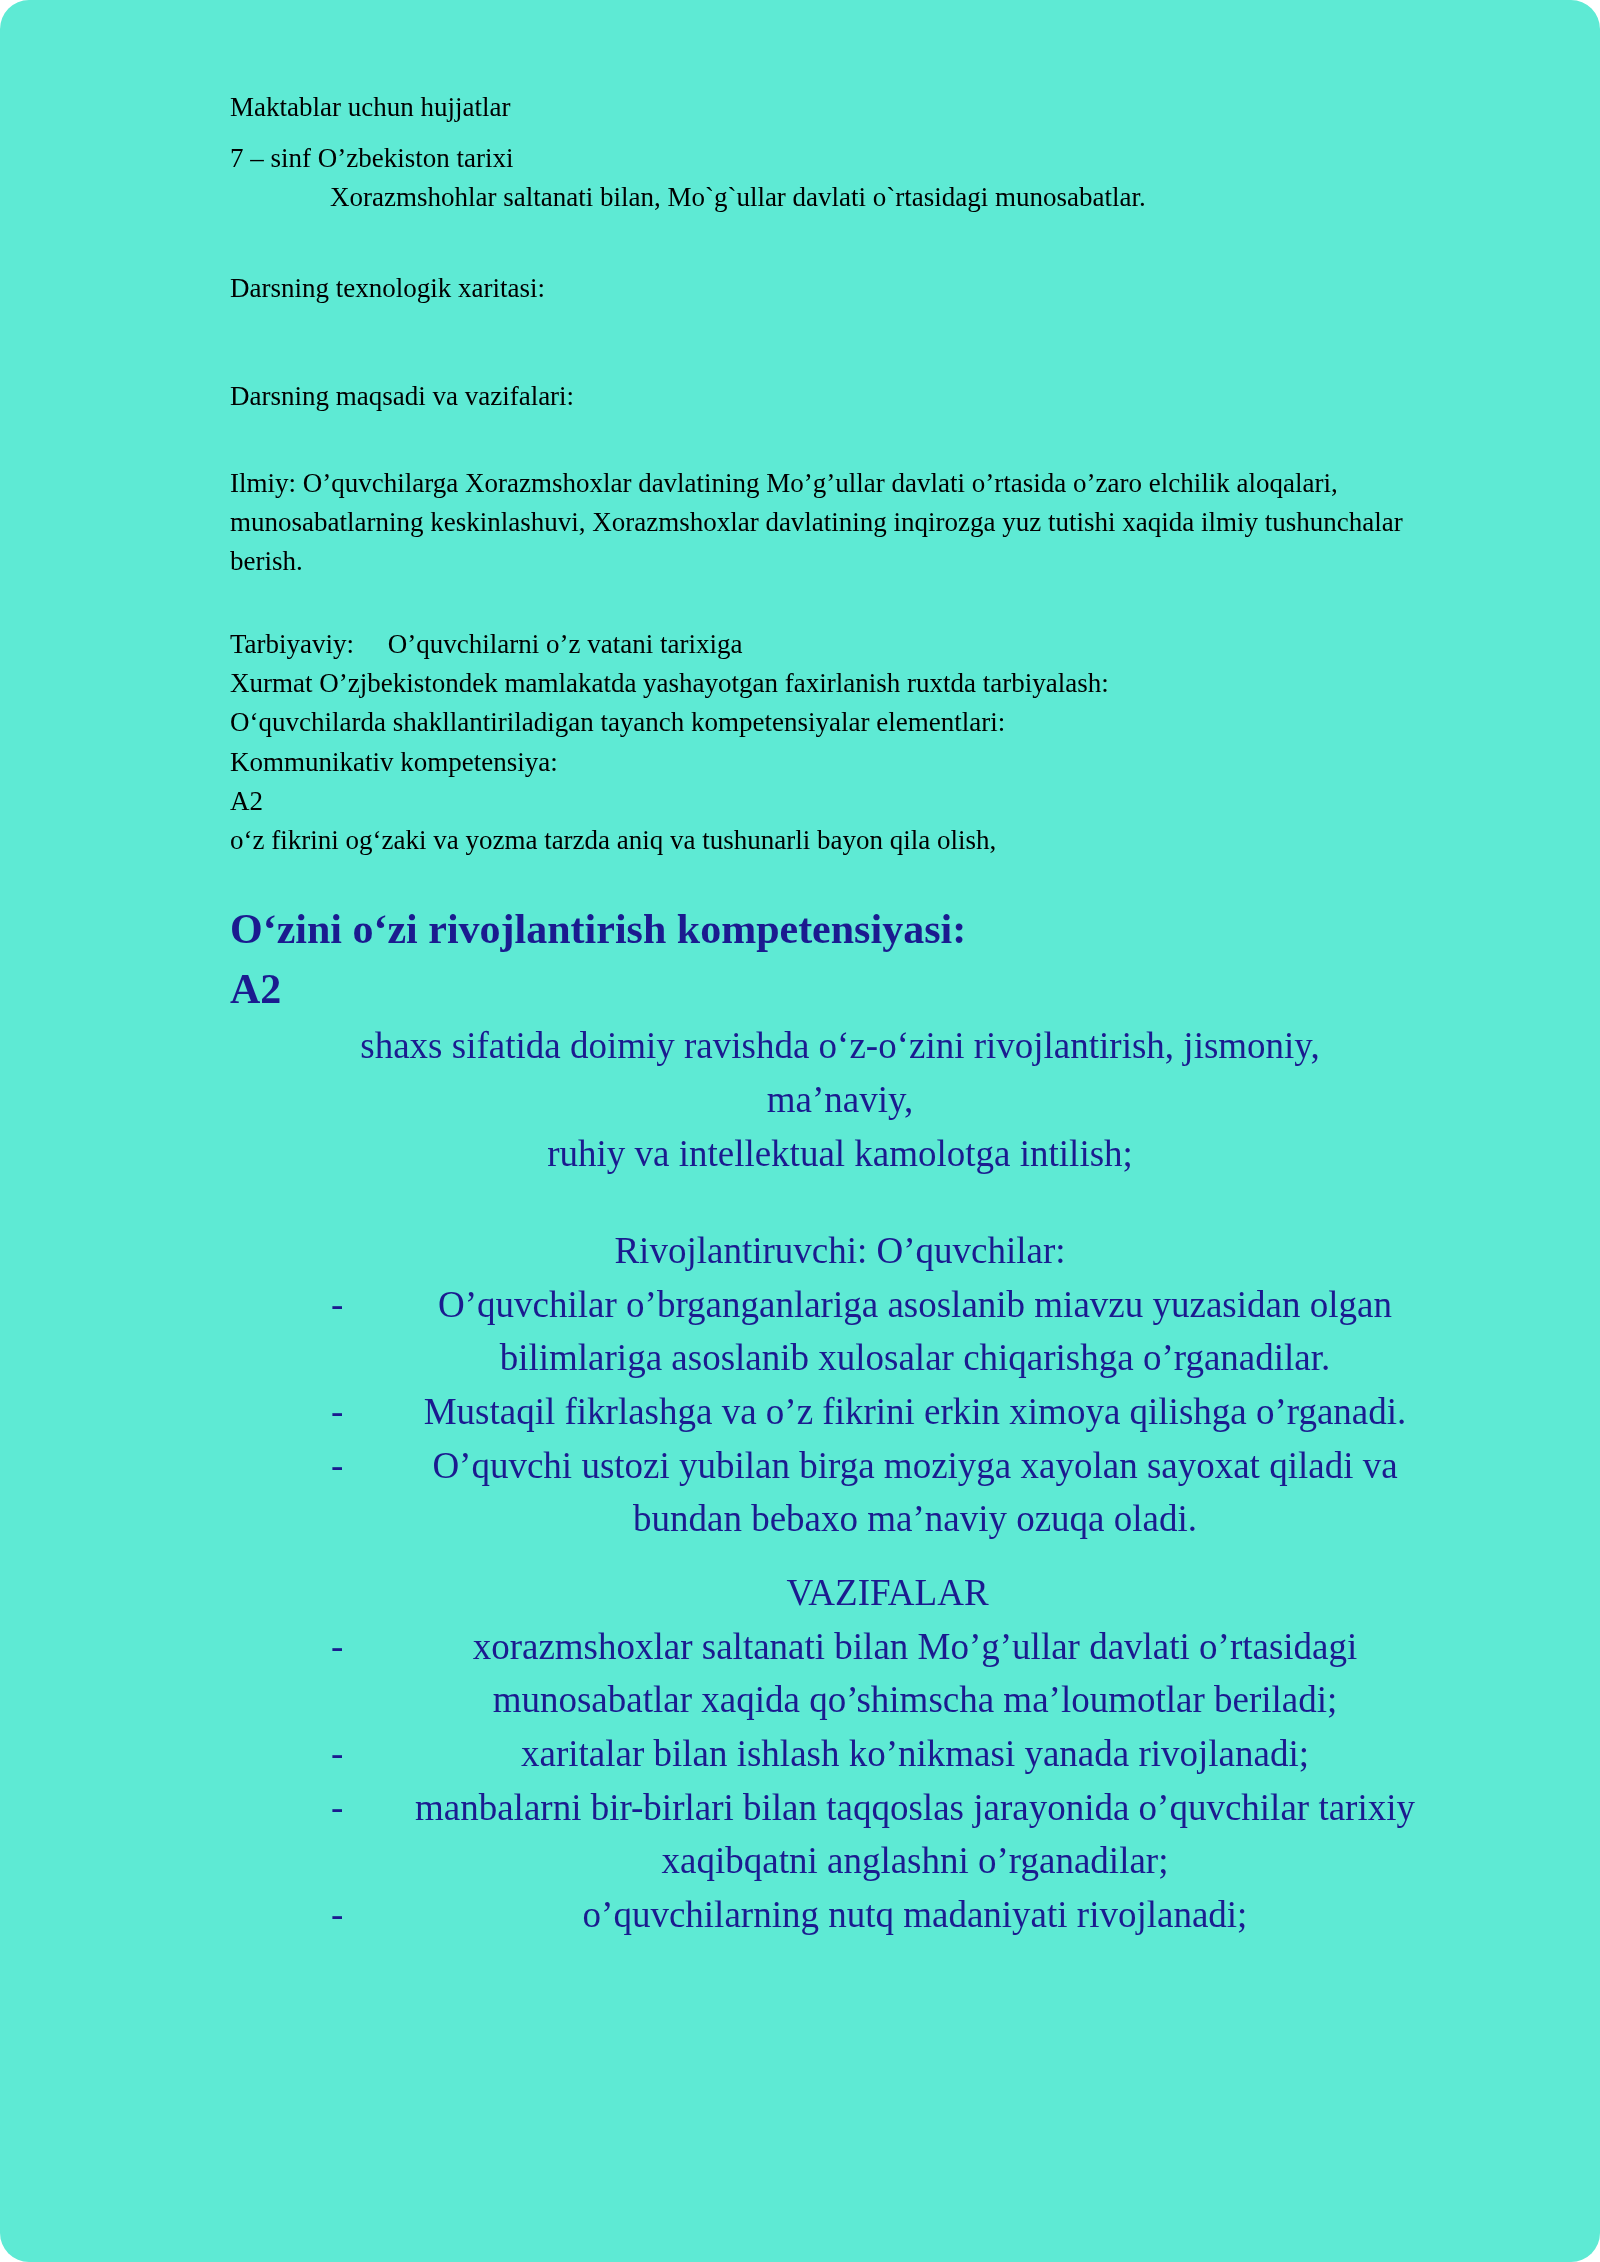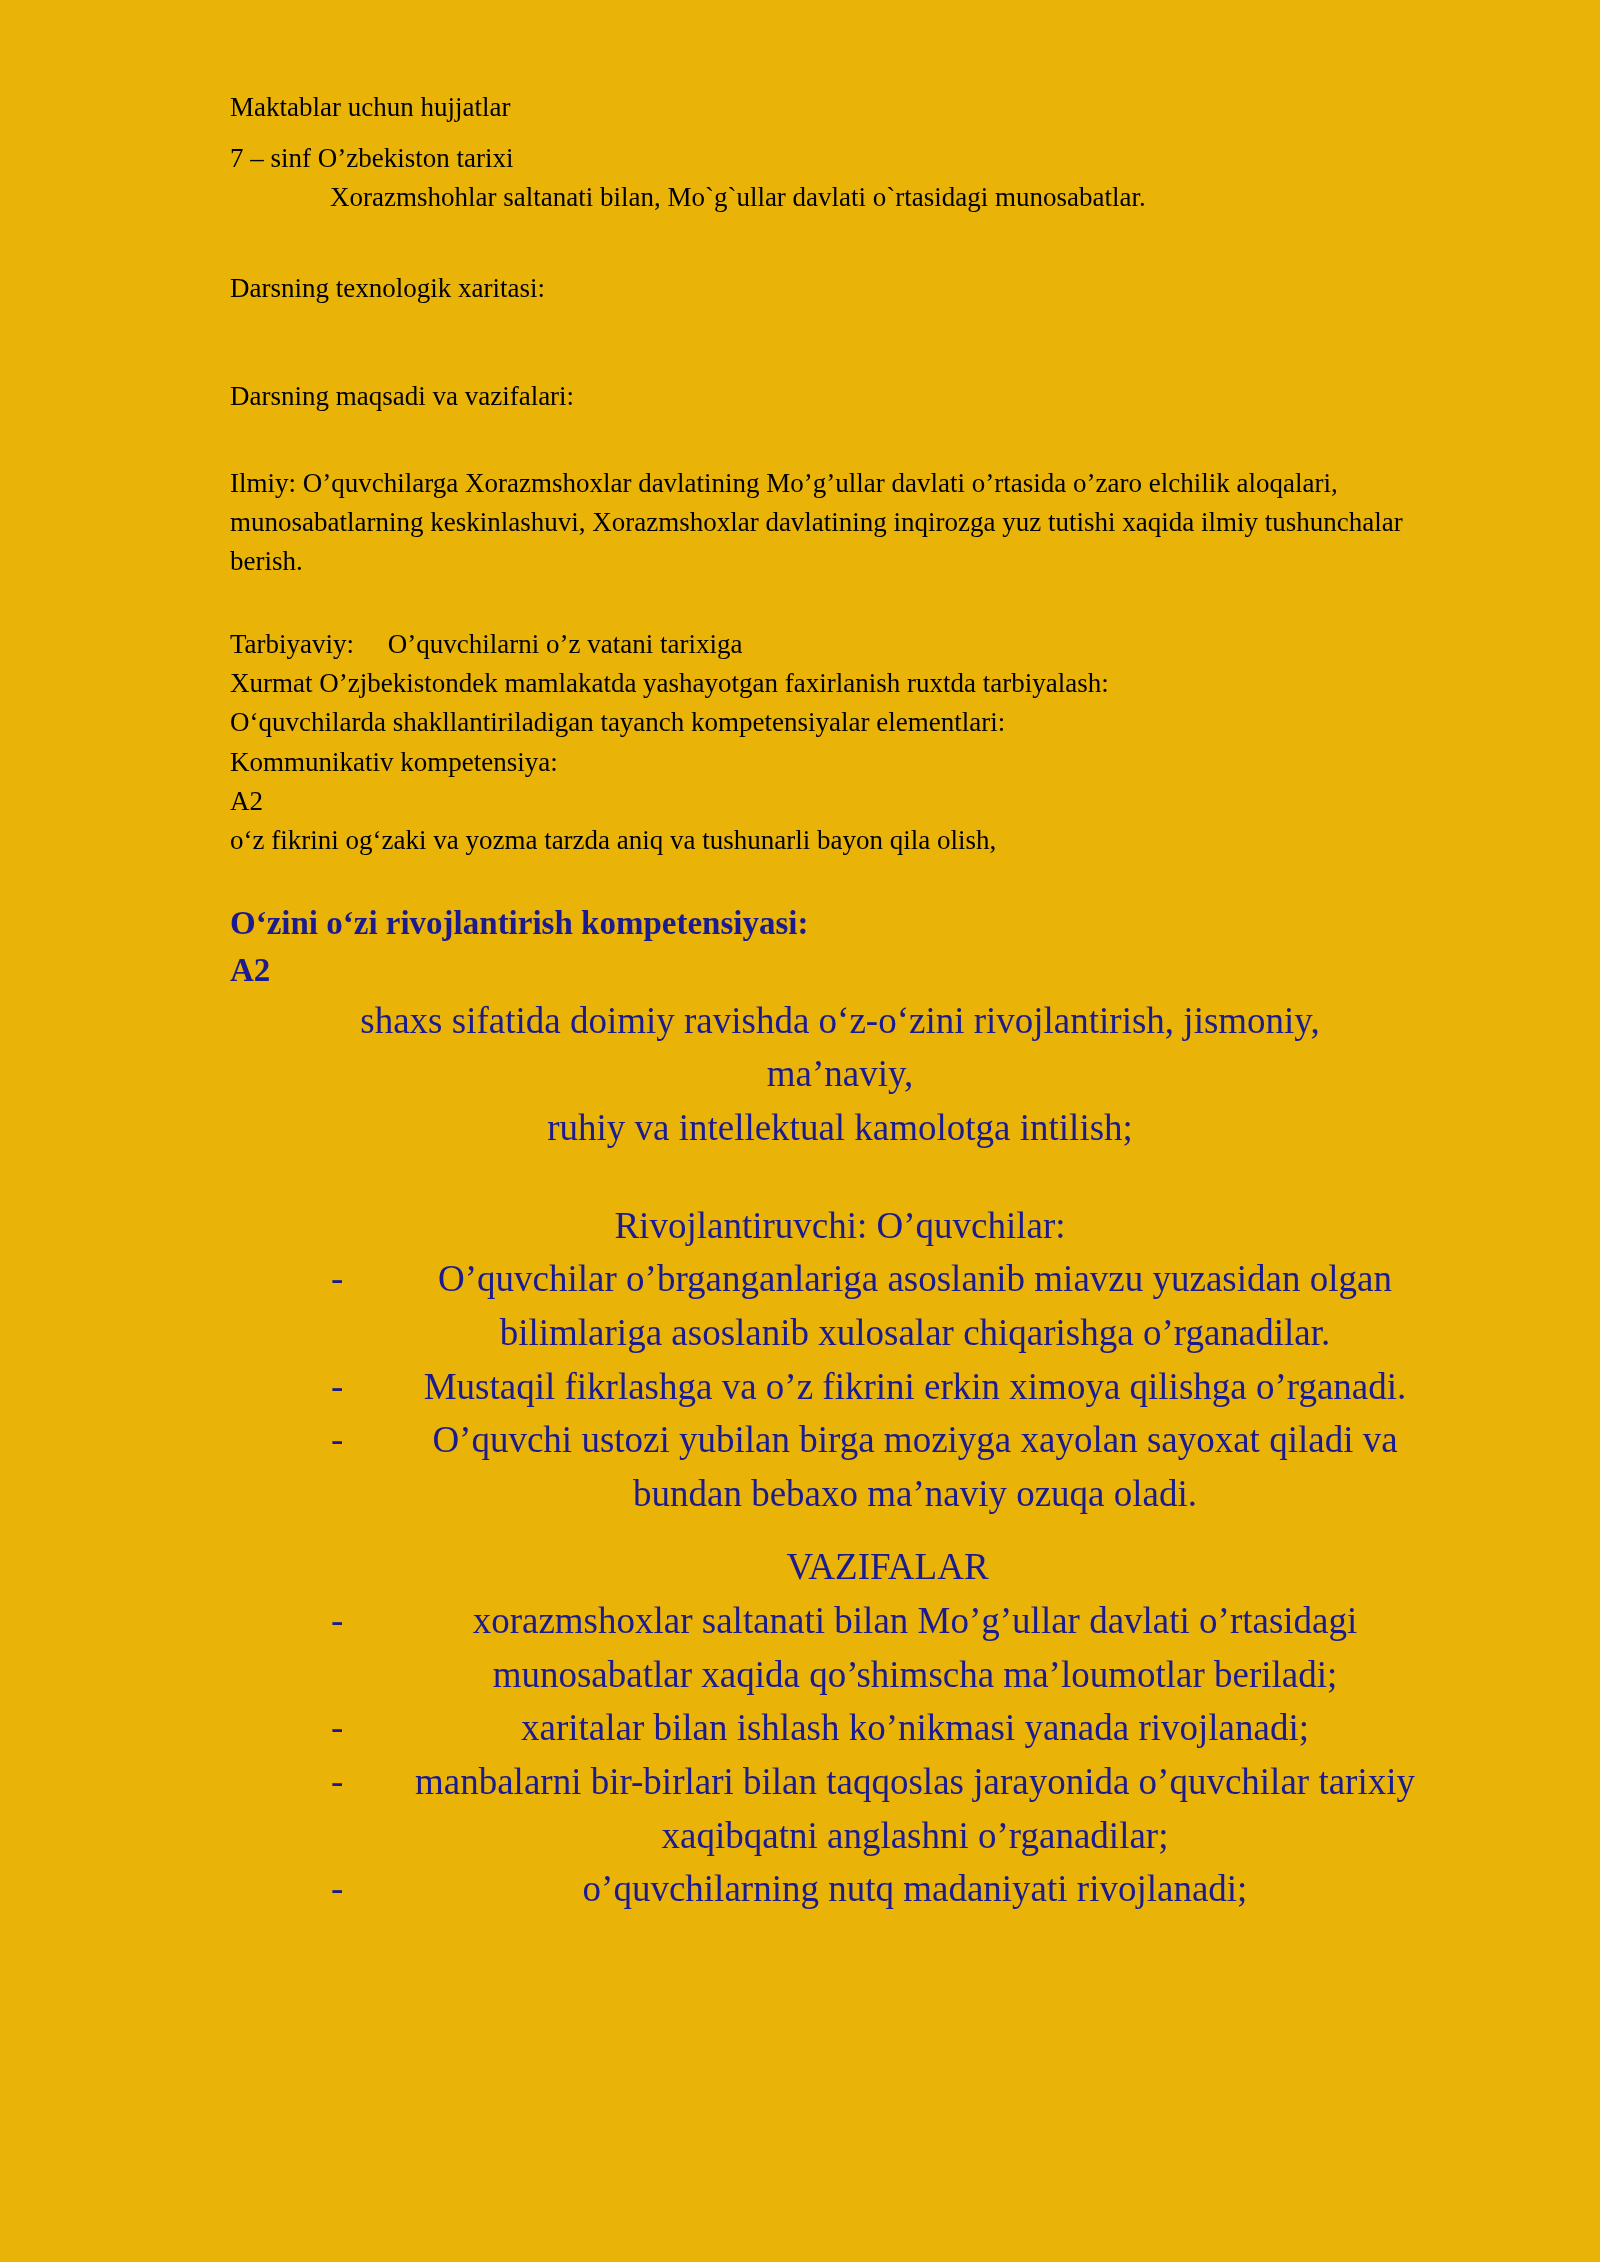--- a/index.html
+++ b/index.html
@@ -7,26 +7,27 @@
   body {
     width: 1600px;
     height: 2262px;
     font-family: "Liberation Serif", serif;
     color: #000000;
     overflow: hidden;
   }
   .page {
     width: 1600px;
     height: 2262px;
-    background: #eab308;
+    background: #5eead4;
     padding: 88px 150px 0 230px;
+    border-radius: 29px;
   }
   .sm { font-size: 27px; line-height: 1.45; color: #000000; }
   .lg { font-size: 37px; line-height: 1.45; color: #1b1b8f; text-align: center; }
-  .lg-heading { font-size: 33px; line-height: 1.42; color: #1b1b8f; font-weight: bold; }
+  .lg-heading { font-size: 42px; line-height: 1.42; color: #1b1b8f; font-weight: bold; }
   .pre { white-space: pre-wrap; }
   .indent-topic { padding-left: 100px; }
   .indent-block { margin-left: 95px; }
 
   .mb-12 { margin-bottom: 12px; }
   .mt-52 { margin-top: 52px; }
   .mt-50 { margin-top: 68px; }
   .mt-48 { margin-top: 48px; }
   .mt-44 { margin-top: 44px; }
   .mt-42 { margin-top: 20px; }

